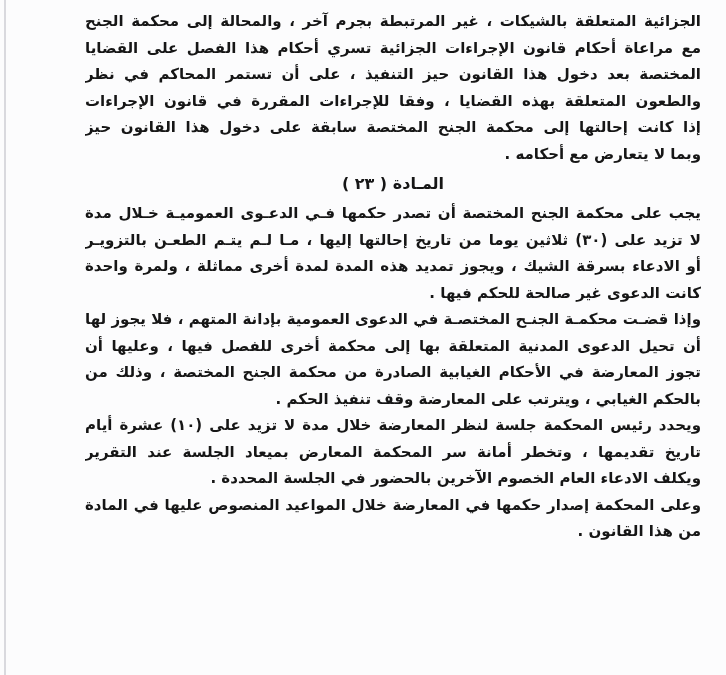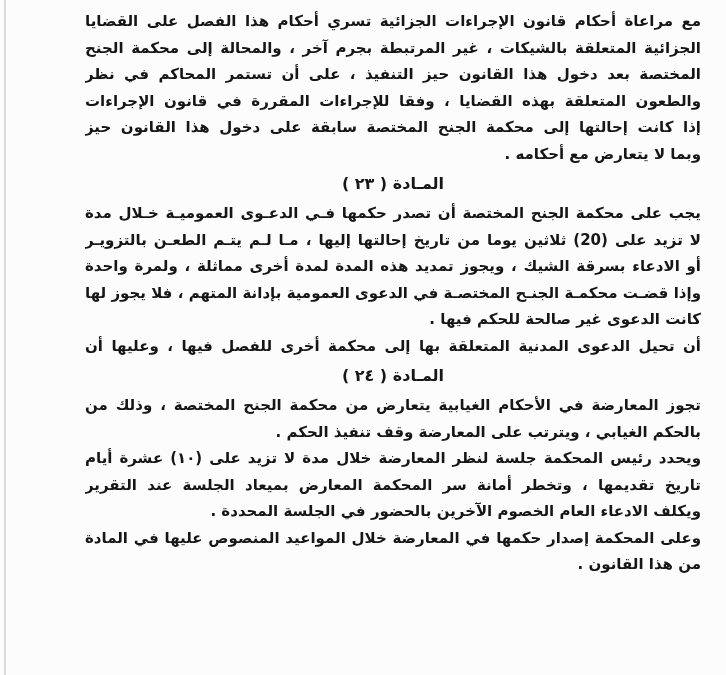--- a/index.html
+++ b/index.html
@@ -54,35 +54,34 @@
     text-align-last: center;
     letter-spacing: 1px;
   }
 </style>
 </head>
 <body>
 
 <div class="page">
   <div class="scan-edge"></div>
   <div class="text-column">
+    <div class="ln">الجزائية المتعلقة بالشيكات ، غير المرتبطة بجرم آخر ، والمحالة إلى محكمة الجنح</div>
     <div class="ln">مع مراعاة أحكام قانون الإجراءات الجزائية تسري أحكام هذا الفصل على القضايا</div>
-    <div class="ln">الجزائية المتعلقة بالشيكات ، غير المرتبطة بجرم آخر ، والمحالة إلى محكمة الجنح</div>
     <div class="ln">المختصة بعد دخول هذا القانون حيز التنفيذ ، على أن تستمر المحاكم في نظر الدعاوى</div>
     <div class="ln">والطعون المتعلقة بهذه القضايا ، وفقا للإجراءات المقررة في قانون الإجراءات الجزائية</div>
     <div class="ln">إذا كانت إحالتها إلى محكمة الجنح المختصة سابقة على دخول هذا القانون حيز التنفيذ .</div>
     <div class="ln end">وبما لا يتعارض مع أحكامه .</div>
     <div class="hd">المـادة ( ٢٣ )</div>
     <div class="ln">يجب على محكمة الجنح المختصة أن تصدر حكمها فـي الدعـوى العموميـة خـلال مدة</div>
-    <div class="ln">لا تزيد على (20) ثلاثين يوما من تاريخ إحالتها إليها ، مـا لـم يتـم الطعـن بالتزويـر</div>
+    <div class="ln">لا تزيد على (٣٠) ثلاثين يوما من تاريخ إحالتها إليها ، مـا لـم يتـم الطعـن بالتزويـر</div>
     <div class="ln">أو الادعاء بسرقة الشيك ، ويجوز تمديد هذه المدة لمدة أخرى مماثلة ، ولمرة واحدة إذا</div>
+    <div class="ln end">كانت الدعوى غير صالحة للحكم فيها .</div>
     <div class="ln">وإذا قضـت محكمـة الجنـح المختصـة في الدعوى العمومية بإدانة المتهم ، فلا يجوز لها</div>
-    <div class="ln end">كانت الدعوى غير صالحة للحكم فيها .</div>
     <div class="ln">أن تحيل الدعوى المدنية المتعلقة بها إلى محكمة أخرى للفصل فيها ، وعليها أن تفصل</div>
-    <div class="hd">المـادة ( ٢٤ )</div>
-    <div class="ln">تجوز المعارضة في الأحكام الغيابية يتعارض من محكمة الجنح المختصة ، وذلك من</div>
+    <div class="ln">تجوز المعارضة في الأحكام الغيابية الصادرة من محكمة الجنح المختصة ، وذلك من</div>
     <div class="ln end">بالحكم الغيابي ، ويترتب على المعارضة وقف تنفيذ الحكم .</div>
     <div class="ln">ويحدد رئيس المحكمة جلسة لنظر المعارضة خلال مدة لا تزيد على (١٠) عشرة أيام من</div>
     <div class="ln">تاريخ تقديمها ، وتخطر أمانة سر المحكمة المعارض بميعاد الجلسة عند التقرير بالمعارضة ،</div>
     <div class="ln end">ويكلف الادعاء العام الخصوم الآخرين بالحضور في الجلسة المحددة .</div>
     <div class="ln">وعلى المحكمة إصدار حكمها في المعارضة خلال المواعيد المنصوص عليها في المادة (٢٣)</div>
     <div class="ln end">من هذا القانون .</div>
   </div>
 </div>
 
 </body></html>

